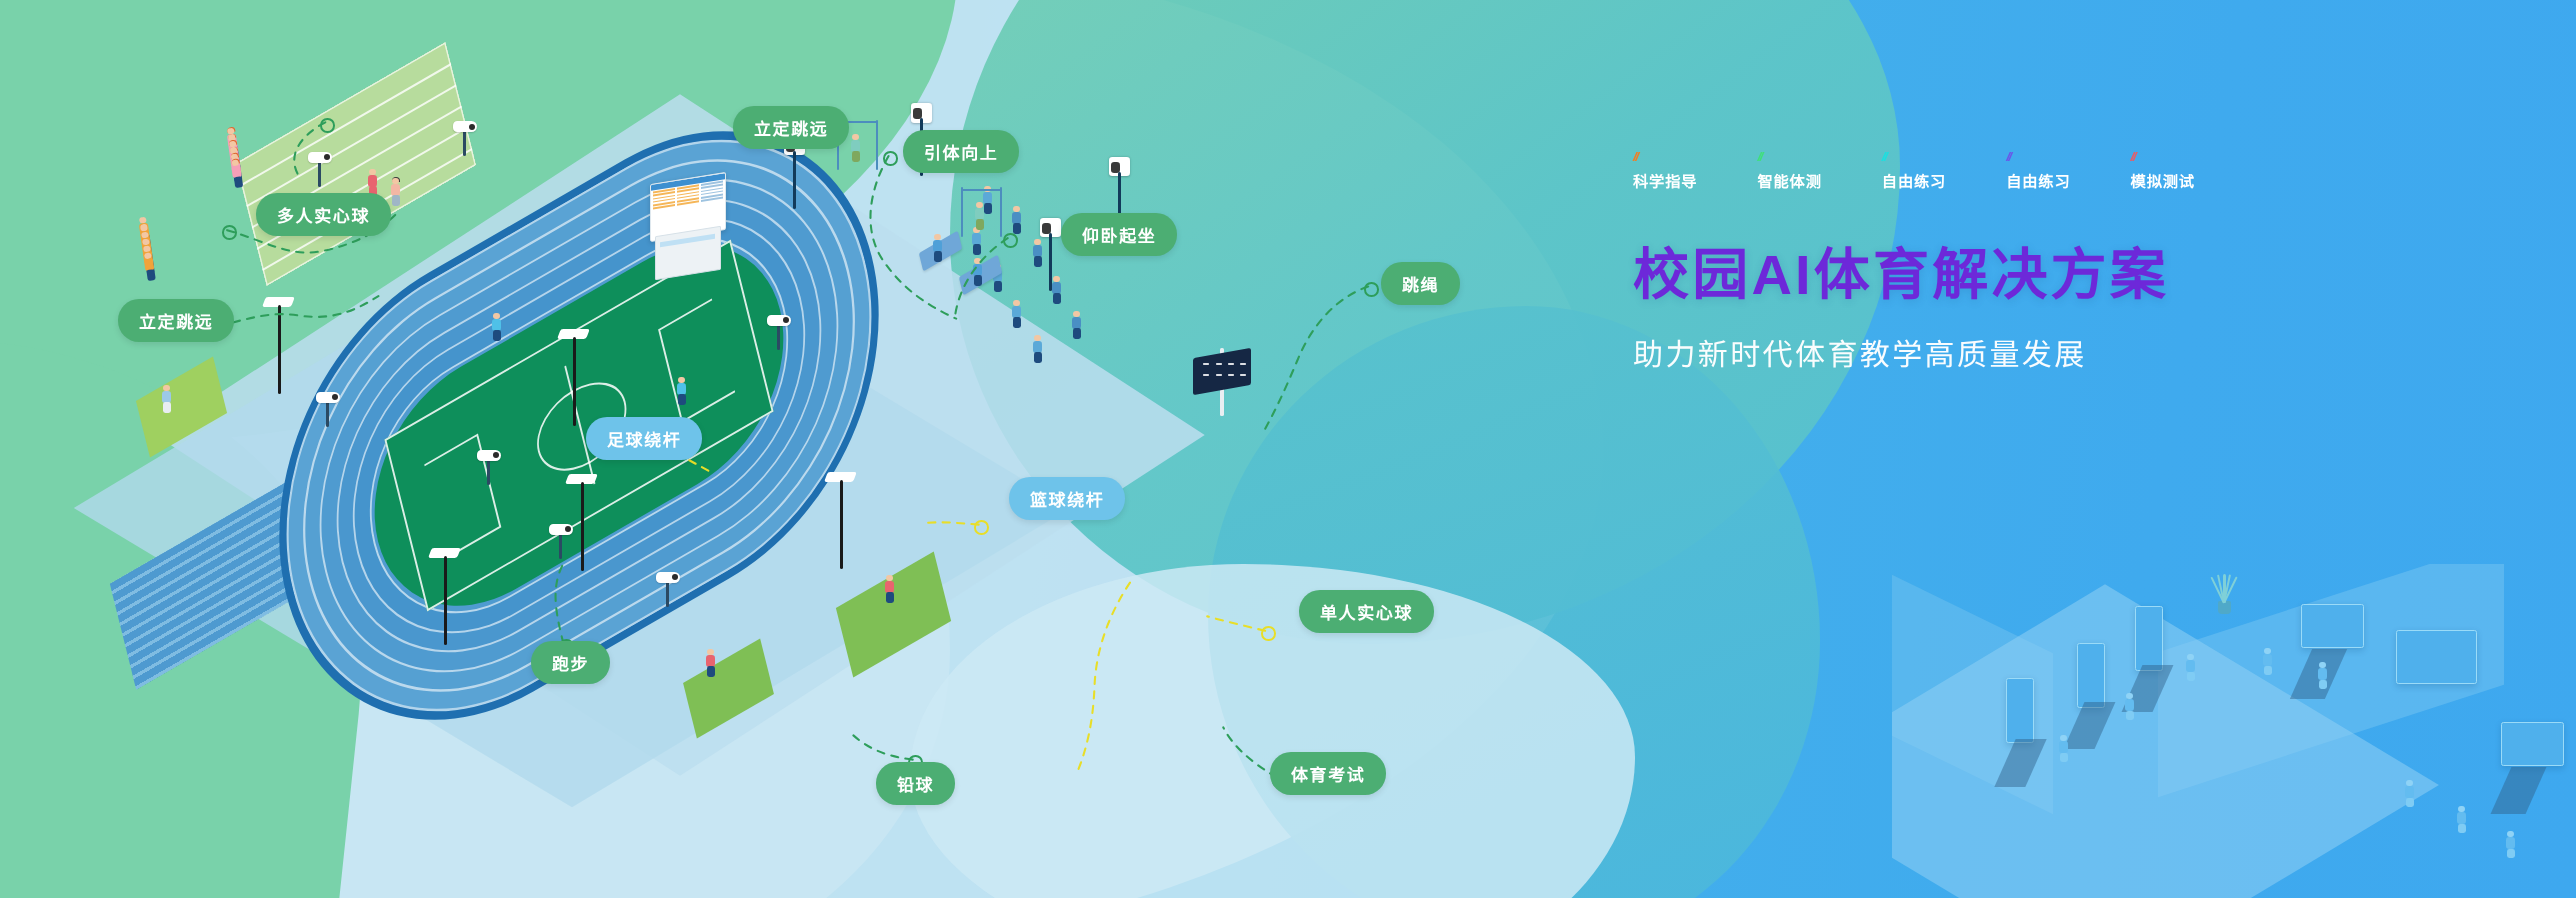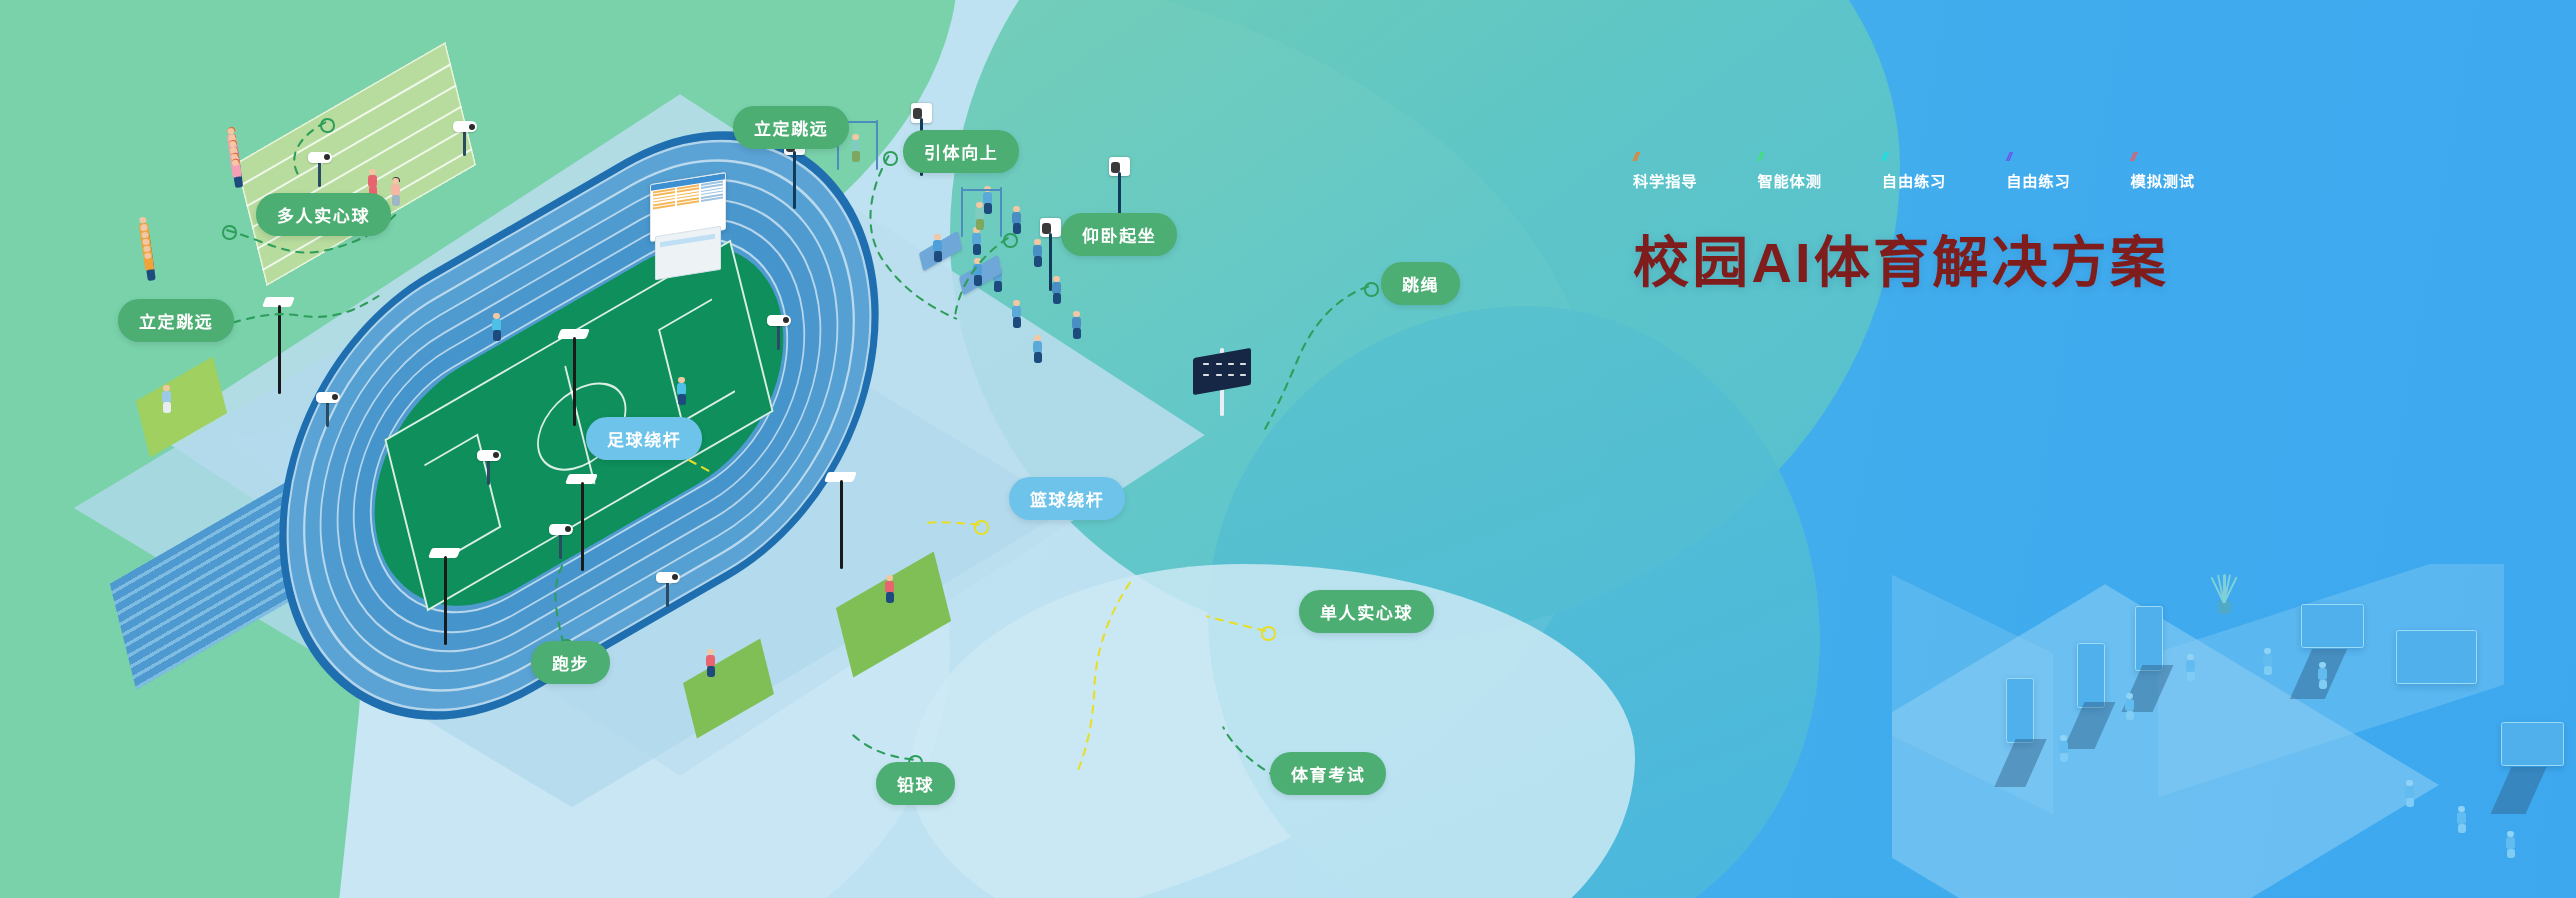--- a/index.html
+++ b/index.html
@@ -239,21 +239,21 @@
   .node.yellow{border-color:#E8DE28;}
 
   
   .copy{position:absolute;left:1633px;top:150px;width:805px;}
   .tagrow{display:flex;gap:60px;align-items:flex-start;}
   .tag{display:flex;flex-direction:column;gap:5.6px;}
   .tag .slash{font-style:italic;font-weight:900;font-size:13.7px;line-height:1;letter-spacing:-1.6px;}
   .tag .tl{color:#fff;font-size:15.3px;font-weight:700;letter-spacing:0.8px;white-space:nowrap;}
 
   .headline{
-    margin-top:42px;color:#7f1d1d;font-weight:900;
+    margin-top:54px;color:#6d28d9;font-weight:900;
     font-size:56px;letter-spacing:3.2px;line-height:1.08;
     text-shadow:0 1.6px 8px rgba(20,80,140,.18);
   }
   .subline{
     margin-top:24px;color:#fff;font-weight:500;
     font-size:30px;letter-spacing:2.4px;opacity:.97;
   }
 
   
   .gym{position:absolute;left:1892px;top:564px;width:684px;height:335px;overflow:hidden;}
@@ -727,20 +727,21 @@
         <span class="slash" style="color:#6B55E8">//</span>
         <span class="tl">自由练习</span>
       </div>
       <div class="tag">
         <span class="slash" style="color:#F2585F">//</span>
         <span class="tl">模拟测试</span>
       </div>
     </div>
 
     <div class="headline">校园AI体育解决方案</div>
+    <div class="subline">助力新时代体育教学高质量发展</div>
   </div>
 
   <div class="gym">
     <div class="wall-l"></div>
     <div class="wall-r"></div>
     <div class="floor"></div>
 
     <div class="gplant" style="left:316px;top:3.2px">
       <div class="pot"></div>
       <div class="leaf" style="transform:rotate(-26deg)"></div>

